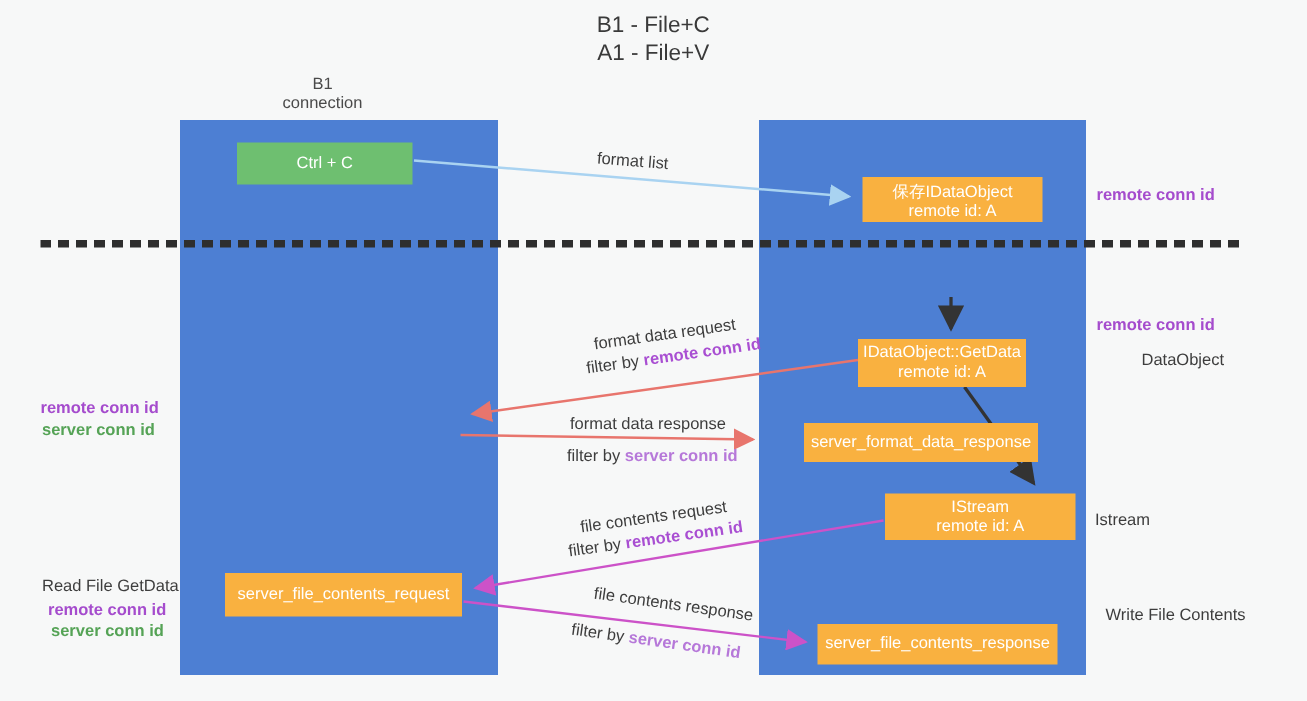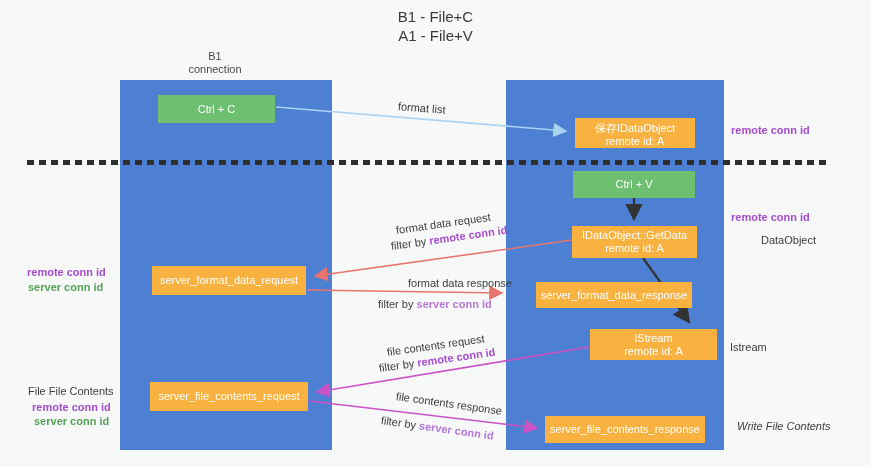--- a/index.html
+++ b/index.html
@@ -20,54 +20,54 @@
     background:repeating-linear-gradient(to right,#2e2e2e 0 7px, transparent 7px 12px); }
 
   .box { position:absolute; display:flex; flex-direction:column; align-items:center; justify-content:center;
     color:#ffffff; font-size:11px; line-height:13px; text-align:center; }
   .green { background:#6ebf70; }
   .orange { background:#f9b140; }
 
   .b-ctrlc { left:158px; top:95px;  width:117px; height:28px; }
   .b-saveido { left:575px; top:118px; width:120px; height:30px;justify-content:flex-end; }
   .b-ctrlv { left:573px; top:171px; width:122px; height:27px; }
-  .b-getdata { left:572px; top:226px; width:125px; height:32px; }
+  .b-getdata { left:572px; top:226px; width:112px; height:32px; }
   .b-fmt-req { left:152px; top:266px; width:154px; height:29px; }
   .b-fmt-resp { left:536px; top:282px; width:156px; height:26px; }
   .b-istream { left:590px; top:329px; width:127px; height:31px; }
   .b-file-req { left:150px; top:382px; width:158px; height:29px; }
   .b-file-resp { left:545px; top:416px; width:160px; height:27px; }
 
   .lbl { position:absolute; font-size:11px; color:#3d3d3d; white-space:nowrap; }
   .rot-up { transform:rotate(-8deg); transform-origin:left center; }
   .rot-dn { transform:rotate(8deg); transform-origin:left center; }
   .rot-sm { transform:rotate(4.5deg); transform-origin:left center; }
 
   .l-format-list { left:398px; top:100px; }
   .l-fmt-req1 { left:396px; top:224px; }
   .l-fmt-req2 { left:391px; top:240px; }
-  .l-fmt-resp1 { left:408px; top:277px; }
+  .l-fmt-resp1 { left:380px; top:277px; }
   .l-fmt-resp2 { left:378px; top:298px; }
   .l-file-req1 { left:387px; top:346px; }
   .l-file-req2 { left:379px; top:362px; }
   .l-file-resp1 { left:396px; top:390px; }
   .l-file-resp2 { left:381px; top:414px; }
 
   .side { position:absolute; font-size:11px; white-space:nowrap; }
   .bold-purple { color:#a54ccd; font-weight:bold; }
   .bold-green { color:#55a356; font-weight:bold; }
   .plain { color:#3d3d3d; }
   .fid-remote { color:#a94fd2; font-weight:bold; }
   .fid-server { color:#b678d9; font-weight:bold; }
 
   .s-remote-r1 { left:731px; top:124px; }
   .s-remote-r2 { left:731px; top:211px; }
   .s-dataobject { left:761px; top:234px; }
   .s-istream { left:730px; top:341px; }
-  .s-writefile { left:737px; top:420px;font-style:italic; }
+  .s-writefile { left:737px; top:404px; }
   .s-remote-l1 { left:27px; top:266px; }
   .s-server-l1 { left:28px; top:281px; }
   .s-readfile { left:28px; top:385px; }
   .s-remote-l2 { left:32px; top:401px; }
   .s-server-l2 { left:34px; top:415px; }
 
   svg.arrows { position:absolute; left:0; top:0; pointer-events:none; }
 </style>
 </head>
 <body>
@@ -113,32 +113,26 @@
 
   <div class="box green b-ctrlc">
     <span>Ctrl + C</span>
   </div>
 
   <div class="box orange b-saveido">
     <span>保存IDataObject</span>
     <span>remote id: A</span>
   </div>
 
-  <div class="box green b-ctrlv">
-    <span>Ctrl + V</span>
-  </div>
 
   <div class="box orange b-getdata">
     <span>IDataObject::GetData</span>
     <span>remote id: A</span>
   </div>
 
-  <div class="box orange b-fmt-req">
-    <span>server_format_data_request</span>
-  </div>
 
   <div class="box orange b-fmt-resp">
     <span>server_format_data_response</span>
   </div>
 
   <div class="box orange b-istream">
     <span>IStream</span>
     <span>remote id: A</span>
   </div>
 
@@ -173,17 +167,17 @@
   </div>
 
   <div class="side bold-purple s-remote-r1">remote conn id</div>
   <div class="side bold-purple s-remote-r2">remote conn id</div>
   <div class="side plain s-dataobject">DataObject</div>
   <div class="side plain s-istream">Istream</div>
   <div class="side plain s-writefile">Write File Contents</div>
 
   <div class="side bold-purple s-remote-l1">remote conn id</div>
   <div class="side bold-green s-server-l1">server conn id</div>
-  <div class="side plain s-readfile">File File Contents</div>
+  <div class="side plain s-readfile">Read File GetData</div>
   <div class="side bold-purple s-remote-l2">remote conn id</div>
   <div class="side bold-green s-server-l2">server conn id</div>
 
 </div>
 
 </body></html>

